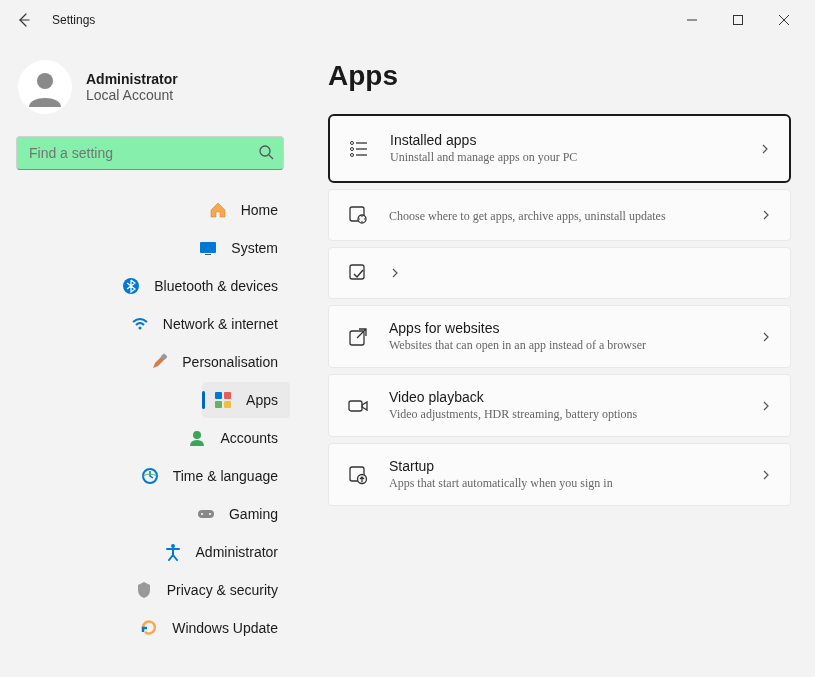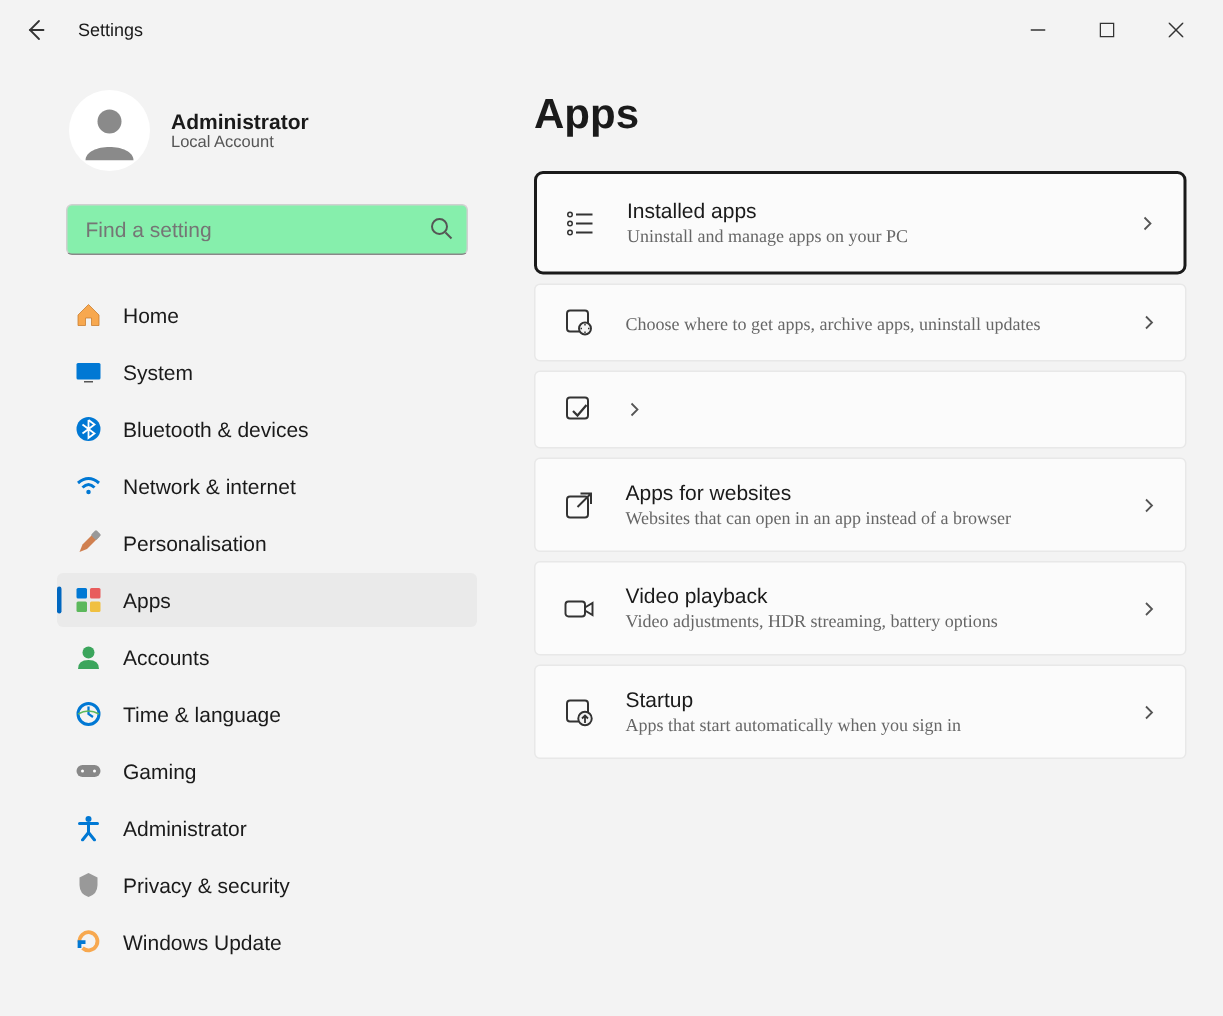--- a/index.html
+++ b/index.html
@@ -17,29 +17,29 @@
       display: flex;
       align-items: center;
       padding: 0 8px;
       gap: 8px;
     }
     .titlebar .back { width: 32px; height: 32px; display:flex; align-items:center; justify-content:center; cursor:pointer; }
     .titlebar .app-title { font-size: 12px; color: #1a1a1a; margin-left: 4px; }
     .window-controls { margin-left: auto; display: flex; gap: 0; }
     .window-btn { width: 46px; height: 32px; display:flex; align-items:center; justify-content:center; cursor:pointer; }
     .content { display: flex; height: calc(100% - 40px); }
-    .sidebar { width: 300px; padding: 10px 10px 10px 10px; display:flex; flex-direction:column; gap:4px;margin-left:28px; }
+    .sidebar { width: 300px; padding: 10px 10px 10px 10px; display:flex; flex-direction:column; gap:4px; }
     .profile { display:flex; align-items:center; gap:14px; padding: 10px 8px 18px 8px; }
     .avatar { width: 54px; height: 54px; border-radius: 50%; background:#fff; display:flex; align-items:center; justify-content:center; }
     .profile-name { font-size: 14px; font-weight: 600; }
-    .profile-sub { font-size: 11px; color: #555; }
+    .profile-sub { font-size: 14px; color: #555; }
     .search-wrap { position: relative; margin: 0 6px 18px 6px; }
     .search { width: 100%; height: 34px; border: 1px solid #d0d0d0; border-bottom: 1px solid #888; background:#86efac; border-radius: 4px; padding: 0 34px 0 12px; font-size: 14px; outline:none; }
     .search-icon { position:absolute; right:10px; top:8px; color:#555; }
-    .nav { display:flex; flex-direction:column; gap:2px; }
+    .nav { display:flex; flex-direction:column; gap:2px;align-items:flex-end; }
     .nav-item { display:flex; align-items:center; gap:14px; height:36px; padding:0 12px; border-radius:4px; cursor:pointer; font-size:14px; color:#1a1a1a; position:relative; }
     .nav-item.active { background: #eaeaea; }
     .nav-item.active::before { content:""; position:absolute; left:0; top:9px; bottom:9px; width:3px; background:#0067c0; border-radius:2px; }
     .nav-icon { width:18px; height:18px; display:flex; align-items:center; justify-content:center; flex-shrink:0; }
     .main { flex:1; padding: 20px 24px 20px 28px; overflow-y:auto; }
     .main h1 { font-size: 28px; font-weight: 600; margin-bottom: 22px; }
     .cards { display:flex; flex-direction:column; gap:6px; }
     .card { background:#fbfbfb; border:1px solid #e8e8e8; border-radius:4px; padding: 14px 18px; display:flex; align-items:center; gap:20px; cursor:pointer; }
     .card.highlight { border:2px solid #1a1a1a; border-radius:6px; padding:16px 18px; }
     .card-icon { width:22px; height:22px; display:flex; align-items:center; justify-content:center; flex-shrink:0; color:#333; }

